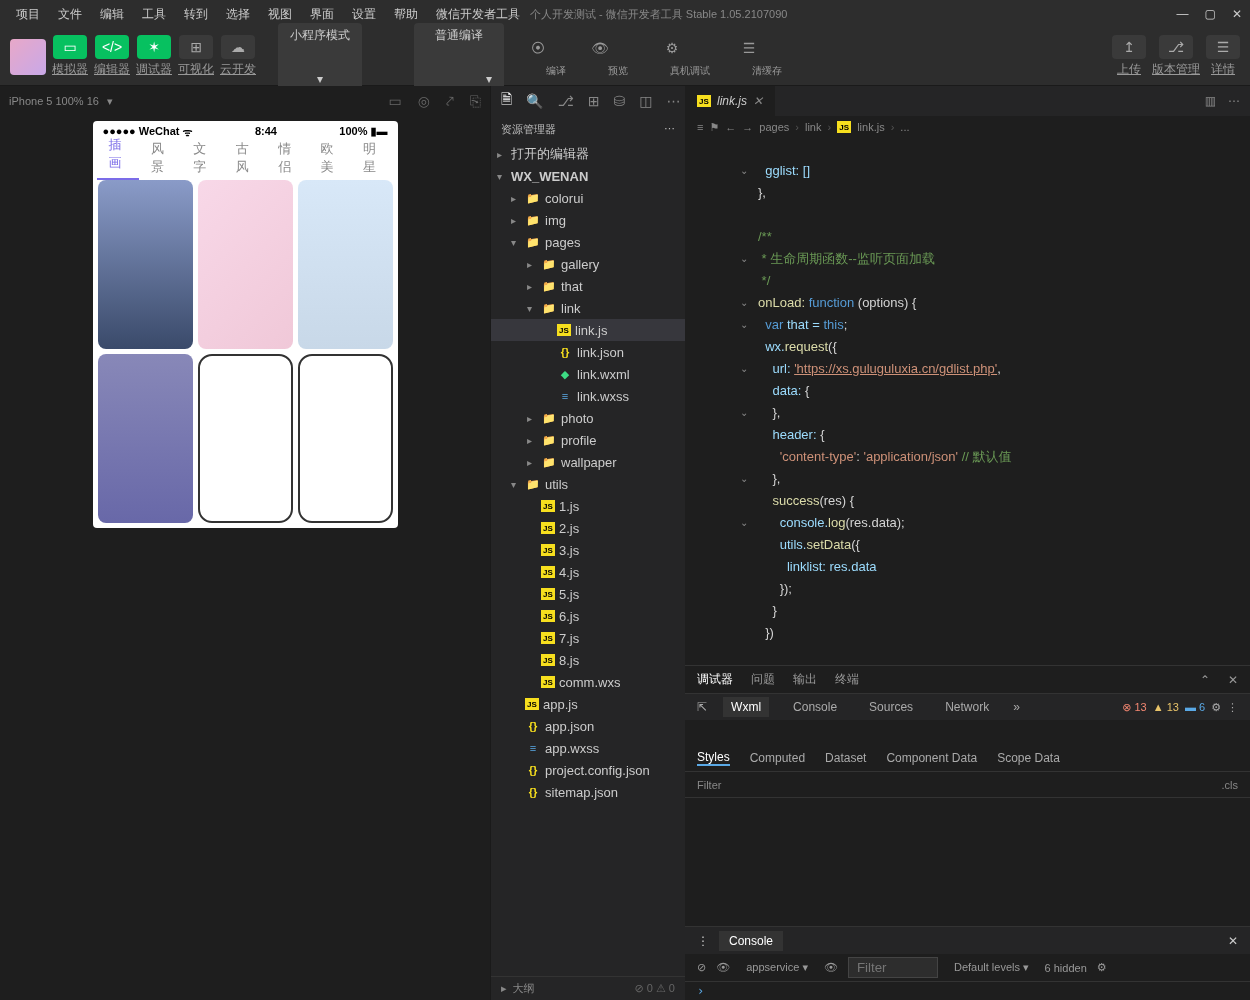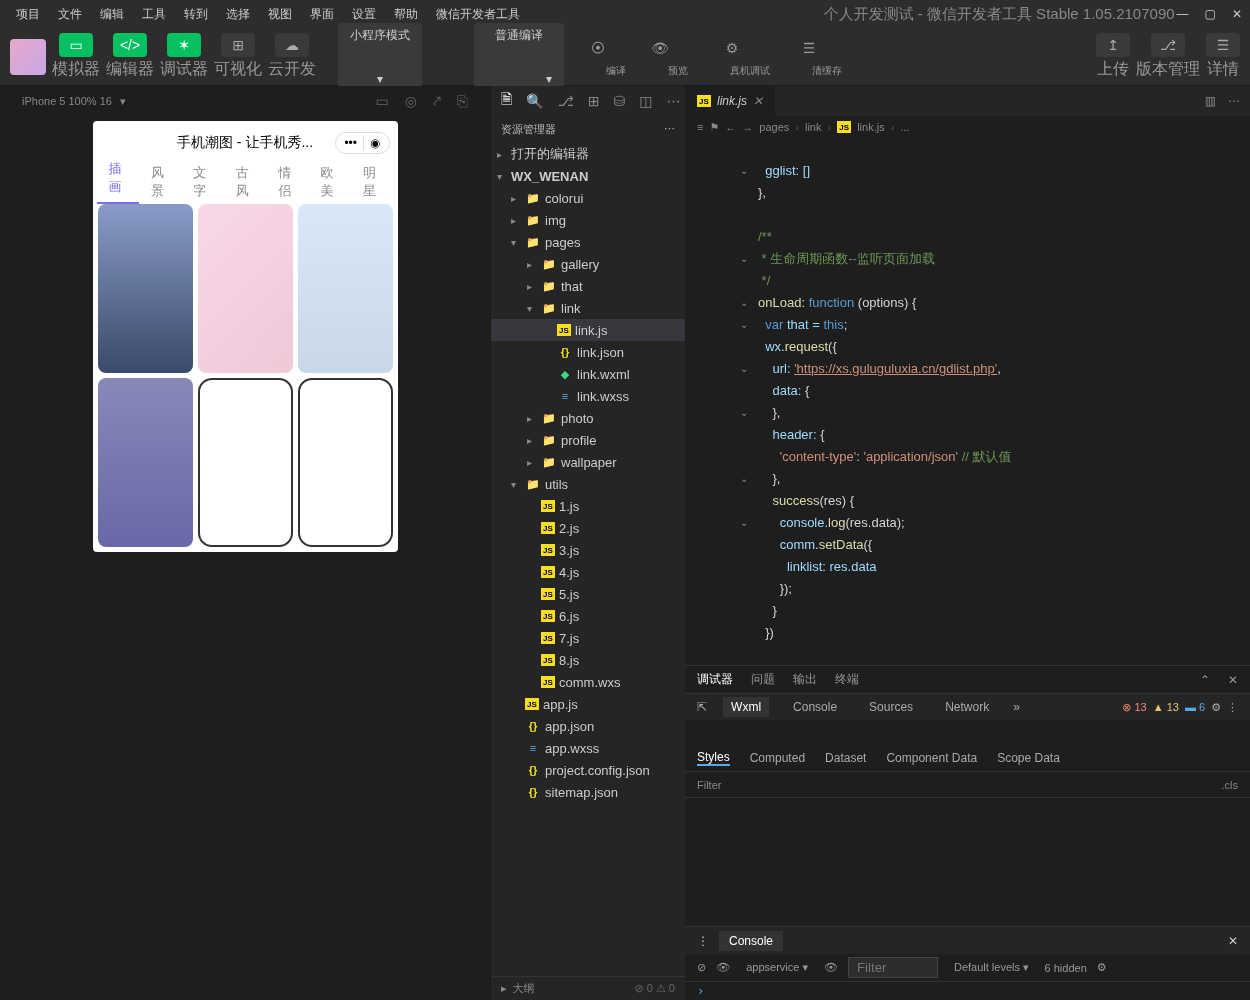--- a/index.html
+++ b/index.html
@@ -1,35 +1,35 @@
 <!DOCTYPE html>
 <html><head>
 <meta charset="utf-8">
 <style>
 * { margin:0; padding:0; box-sizing:border-box; font-family:"Microsoft YaHei",sans-serif; }
 body { background:#1e1e1e; color:#ccc; font-size:12px; overflow:hidden; width:1250px; height:1000px; }
 .menubar { height:28px; background:#2d2d2d; display:flex; align-items:center; padding:0 8px; gap:2px; }
 .menubar-item { padding:4px 8px; color:#ccc; cursor:pointer; }
-.title-center { flex:1; text-align:right; color:#888; font-size:15px; }
+.title-center { flex:1; text-align:left; color:#888; font-size:11px; }
 .win-controls { display:flex; gap:16px; color:#ccc; }
 .toolbar { height:58px; background:#2d2d2d; display:flex; align-items:center; padding:4px 10px; gap:6px; border-bottom:1px solid #1a1a1a; }
 .avatar { width:36px; height:36px; background:linear-gradient(135deg,#e8a8c8,#c8a8e8); border-radius:4px; }
 .tb-btn-group { display:flex; flex-direction:column; align-items:center; gap:2px; }
 .tb-btn { width:34px; height:24px; display:flex; align-items:center; justify-content:center; border-radius:4px; font-size:14px; }
 .tb-green { background:#07c160; color:#fff; }
 .tb-gray { background:#3a3a3a; color:#aaa; }
-.tb-label { font-size:16px; color:#999; }
+.tb-label { font-size:12px; color:#999;text-decoration:underline; }
 .tb-select { background:#3a3a3a; padding:4px 12px; border-radius:4px; font-size:12px; display:flex; align-items:center; gap:28px; color:#ccc;flex-direction:column; }
 .tb-icon { width:30px; height:24px; display:flex; align-items:center; justify-content:center; color:#999; font-size:14px; }
 .tb-icon-lbl { font-size:10px; color:#999; margin-top:2px; text-align:center;margin-left:36px; }
 .spacer { flex:1; }
 
 .main { display:flex; height:914px; }
 .sim-col { width:490px; background:#1e1e1e; display:flex; flex-direction:column; }
-.sim-toolbar { height:30px; display:flex; align-items:center; padding:0 22px; color:#888; font-size:11px; gap:8px; }
+.sim-toolbar { height:30px; display:flex; align-items:center; padding:0 9px; color:#888; font-size:11px; gap:8px; }
 .sim-tb-right { margin-left:auto; display:flex; gap:16px; color:#666; font-size:14px; }
 .phone { width:305px; background:#fff; border-radius:4px; margin:5px auto; color:#000; overflow:hidden; }
 .ph-status { height:20px; display:flex; align-items:center; padding:0 10px; font-size:11px; font-weight:bold; }
 .ph-nav { height:44px; display:flex; align-items:center; justify-content:center; position:relative; }
 .ph-title { font-size:14px; font-weight:500; }
 .ph-capsule { position:absolute; right:8px; display:flex; align-items:center; gap:6px; border:1px solid #ddd; border-radius:20px; padding:3px 8px; }
 .ph-tabs { display:flex; padding:0 4px; height:34px; align-items:center; font-size:13px; }
 .ph-tab { padding:0 12px; color:#888; }
 .ph-tab.active { color:#7b6ce8; border-bottom:2px solid #7b6ce8; padding-bottom:6px; }
 .ph-grid { display:grid; grid-template-columns:1fr 1fr 1fr; gap:5px; padding:5px; }
@@ -192,27 +192,26 @@
       <span>iPhone 5 100% 16</span>
         <span>▾</span>
       <div class="sim-tb-right">
         <span>▭</span>
         <span>◎</span>
         <span>⤤</span>
         <span>⎘</span>
       </div>
     </div>
     <div class="phone">
-      <div class="ph-nav">
-        <span class="ph-title">手机潮图 - 让手机秀...</span>
-        <div class="ph-capsule">
-            <span>•••</span>
-            <span style="border-left:1px solid #ddd;height:14px"></span>
-            <span>◉</span>
-          </div>
+      <div class="ph-status">
+        <span>●●●●● WeChat</span>
+          <span style="margin-left:3px">ᯤ</span>
+        <span style="flex:1;text-align:center">8:44</span>
+        <span>100%</span>
+          <span style="margin-left:3px">▮▬</span>
       </div>
       <div class="ph-tabs">
         <span class="ph-tab active">插画</span>
         <span class="ph-tab">风景</span>
         <span class="ph-tab">文字</span>
         <span class="ph-tab">古风</span>
         <span class="ph-tab">情侣</span>
         <span class="ph-tab">欧美</span>
         <span class="ph-tab">明星</span>
       </div>
@@ -438,21 +437,21 @@
   <span class="c-kw">var</span> <span class="c-var">that = </span><span class="c-this">this</span><span class="c-pn">;</span>
   <span class="c-var">wx.</span><span class="c-fn">request</span><span class="c-pn">({</span>
     <span class="c-prop">url:</span> <span class="c-url">'https://xs.guluguluxia.cn/gdlist.php'</span><span class="c-pn">,</span>
     <span class="c-prop">data:</span> <span class="c-pn">{</span>
     <span class="c-pn">},</span>
     <span class="c-prop">header:</span> <span class="c-pn">{</span>
       <span class="c-str">'content-type'</span><span class="c-pn">: </span><span class="c-str">'application/json'</span> <span class="c-cm">// 默认值</span>
     <span class="c-pn">},</span>
     <span class="c-fn">success</span><span class="c-pn">(res) {</span>
       <span class="c-var">console.</span><span class="c-fn">log</span><span class="c-pn">(res.data);</span>
-      <span class="c-var">comm.</span><span class="c-fn">setData</span><span class="c-pn">({</span>
+      <span class="c-var">utils.</span><span class="c-fn">setData</span><span class="c-pn">({</span>
         <span class="c-prop">linklist: res.data</span>
       <span class="c-pn">});</span>
     <span class="c-pn">}</span>
   <span class="c-pn">})</span>
       </div>
     </div>
 
     <div class="debug-panel">
       <div class="dbg-tabs">
         <span class="active">调试器</span>

